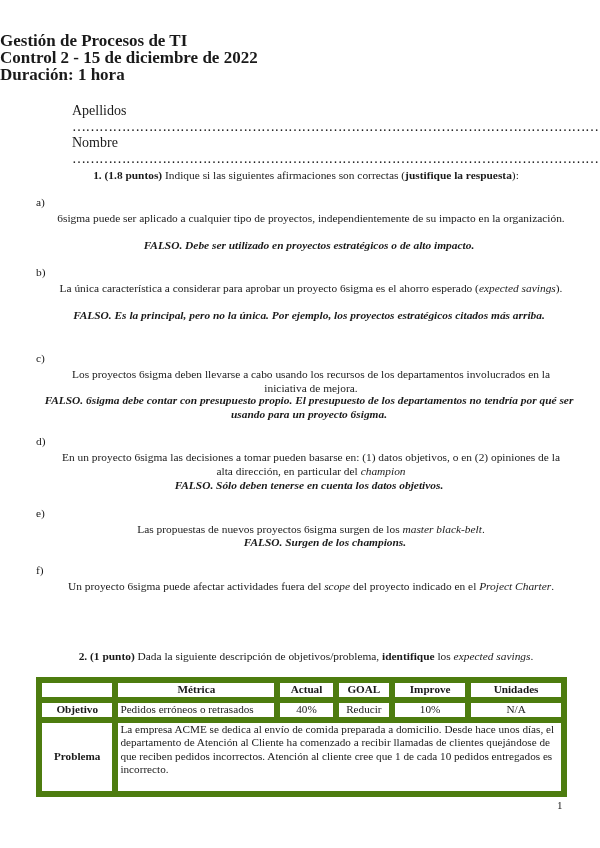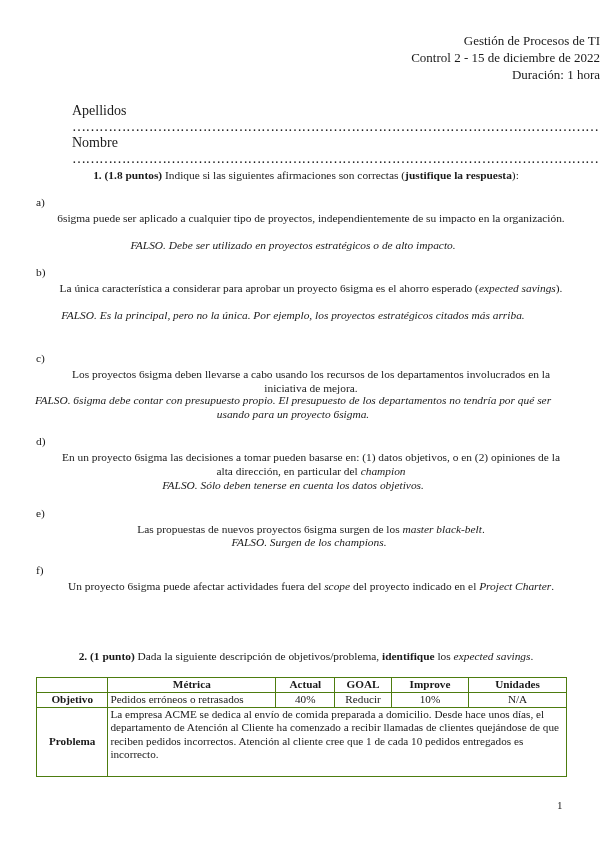--- a/index.html
+++ b/index.html
@@ -1,32 +1,32 @@
 <!DOCTYPE html>
 <html><head>
 <meta charset="utf-8">
 <style>
   html, body { margin: 0; padding: 0; background: #ffffff; }
   body { width: 600px; height: 848px; position: relative; overflow: hidden;
          font-family: "DejaVu Serif", "Liberation Serif", serif; color: #1a1a1a; }
   .page { position: absolute; left: 0; top: 0; width: 600px; height: 848px; }
-  .header { position: absolute; left: 0; width: 600px; text-align: right;
-            font-family: "Liberation Serif", serif; font-weight: normal; font-size: 13px; line-height: 16px; }
+  .header { position: absolute; left: 0; width: 600px; text-align: left;
+            font-family: "Liberation Serif", serif; font-weight: bold; font-size: 17px; line-height: 16px; }
   .field { position: absolute; left: 72px; font-family: "Liberation Serif", serif; font-size: 14px; }
   .field .dots { letter-spacing: -0.5px; }
   .txt { position: absolute; font-family: "Liberation Serif", serif; font-size: 11.4px; line-height: 14px; text-align: center; }
   .q { left: 36px; width: 540px; }
   .item { left: 36px; width: 530px; }
   .item .lbl { position: absolute; left: 0; top: 0; }
   .item .body { position: absolute; left: 20px; top: 16px; width: 510px; }
-  .ans { left: 28px; width: 530px; font-weight: normal; font-style: italic; }
+  .ans { left: 44px; width: 530px; font-weight: bold; font-style: italic; }
   i.it { font-style: italic; }
   table.t { position: absolute; left: 36px; top: 677px; width: 531px; border-collapse: collapse;
             font-family: "Liberation Serif", serif; font-size: 11.2px; }
-  table.t td, table.t th { border: 1px solid #4d7c0f; padding: 0 2px; line-height: 13.5px; }
+  table.t td, table.t th { border: 6px solid #4d7c0f; padding: 0 2px; line-height: 13.5px; }
   table.t th { font-weight: bold; text-align: center; height: 14px; }
   table.t td.c { text-align: center; }
   table.t td.rh { font-weight: bold; text-align: center; padding: 0 12px; }
   .pnum { position: absolute; left: 557px; top: 799px; font-family: "Liberation Serif", serif; font-size: 11px; }
 </style>
 </head>
 <body>
 
 <div class="page">
 

